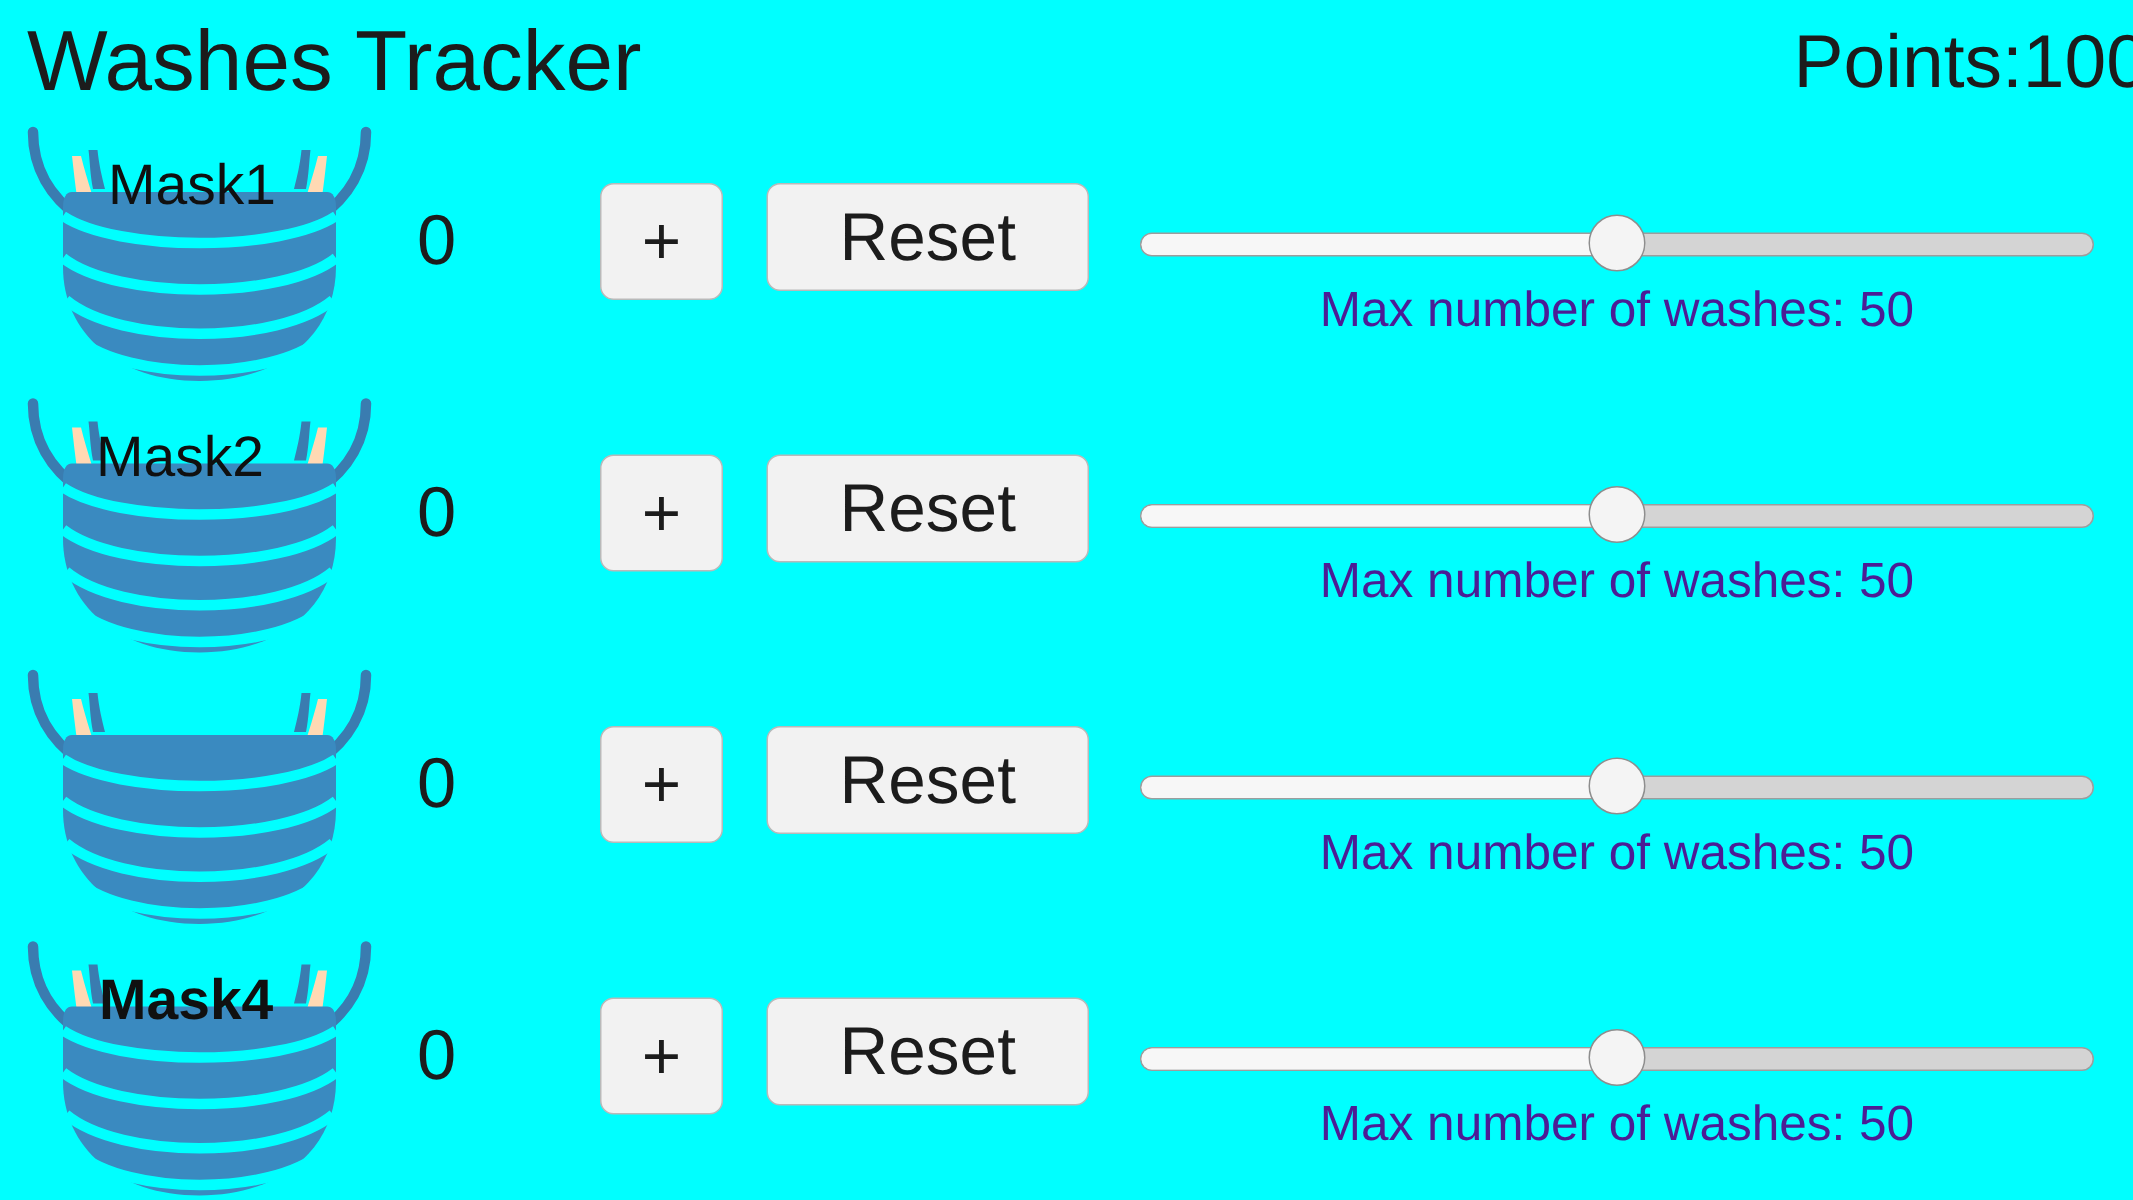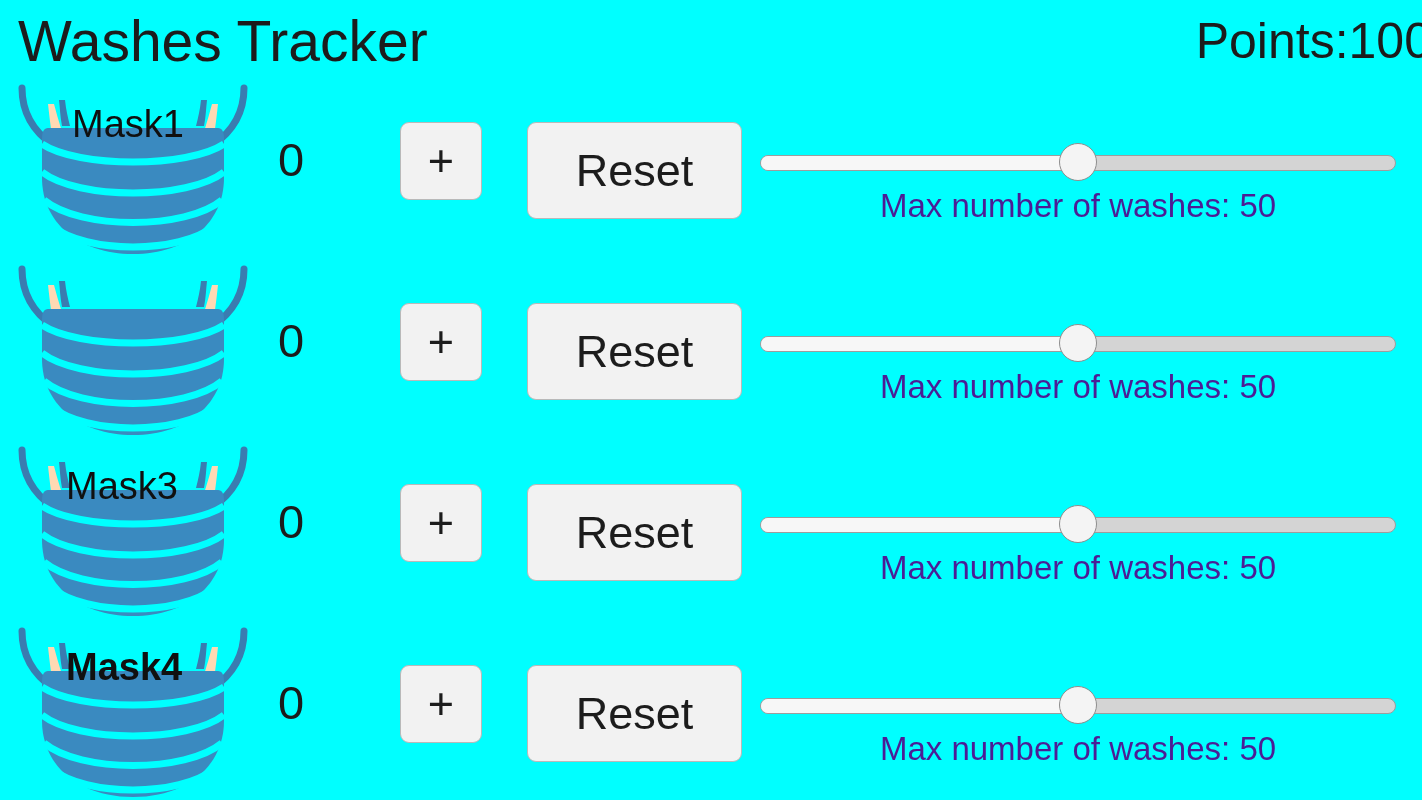--- a/index.html
+++ b/index.html
@@ -116,23 +116,22 @@
     left: 400px;
     top: 40px;
     width: 82px;
     height: 78px;
     font-size: 45px;
   }
   .btn-reset {
     left: 511px;
     top: 40px;
     width: 215px;
-    height: 97px;
+    height: 72px;
     font-size: 45px;
-    margin-left: 16px;
   }
 
   
   .slider-wrap {
     position: absolute;
     left: 760px;
     top: 62px;
     width: 636px;
     height: 34px;
   }
@@ -227,20 +226,21 @@
       <path d="M57 18 C58 28, 60 36, 62 44 L54 44 C52 34, 52 26, 51 18 Z" fill="#3a7cb0"></path>
       <path d="M193 18 C192 28, 190 36, 188 44 L196 44 C198 34, 198 26, 199 18 Z" fill="#3a7cb0"></path>
       <path d="M34 56 C34 50, 36 46, 40 46 L210 46 C214 46, 216 50, 216 56
                L216 96 C216 140, 180 172, 125 172 C70 172, 34 140, 34 96 Z" fill="#3a8ac0"></path>
       <path d="M34 62 C70 86, 180 86, 216 62" fill="none" stroke="#00ffff" stroke-width="7"></path>
       <path d="M34 90 C70 118, 180 118, 216 90" fill="none" stroke="#00ffff" stroke-width="7"></path>
       <path d="M36 118 C72 148, 178 148, 214 118" fill="none" stroke="#00ffff" stroke-width="7"></path>
       <path d="M44 144 C78 172, 172 172, 206 144" fill="none" stroke="#00ffff" stroke-width="7"></path>
     </svg>
   </div>
+  <div class="mask-label">Mask2</div>
   <div class="wash-count">0</div>
   <button class="btn btn-increment">+</button>
   <button class="btn btn-reset">Reset</button>
   <div class="slider-wrap">
     <div class="slider-track">
       <div class="slider-fill" style="width: 50%;"></div>
     </div>
     <div class="slider-thumb" style="left: 50%;"></div>
   </div>
   <div class="slider-caption">Max number of washes: 50</div>
@@ -255,21 +255,20 @@
       <path d="M57 18 C58 28, 60 36, 62 44 L54 44 C52 34, 52 26, 51 18 Z" fill="#3a7cb0"></path>
       <path d="M193 18 C192 28, 190 36, 188 44 L196 44 C198 34, 198 26, 199 18 Z" fill="#3a7cb0"></path>
       <path d="M34 56 C34 50, 36 46, 40 46 L210 46 C214 46, 216 50, 216 56
                L216 96 C216 140, 180 172, 125 172 C70 172, 34 140, 34 96 Z" fill="#3a8ac0"></path>
       <path d="M34 62 C70 86, 180 86, 216 62" fill="none" stroke="#00ffff" stroke-width="7"></path>
       <path d="M34 90 C70 118, 180 118, 216 90" fill="none" stroke="#00ffff" stroke-width="7"></path>
       <path d="M36 118 C72 148, 178 148, 214 118" fill="none" stroke="#00ffff" stroke-width="7"></path>
       <path d="M44 144 C78 172, 172 172, 206 144" fill="none" stroke="#00ffff" stroke-width="7"></path>
     </svg>
   </div>
-  <div class="mask-label">Mask3</div>
   <div class="wash-count">0</div>
   <button class="btn btn-increment">+</button>
   <button class="btn btn-reset">Reset</button>
   <div class="slider-wrap">
     <div class="slider-track">
       <div class="slider-fill" style="width: 50%;"></div>
     </div>
     <div class="slider-thumb" style="left: 50%;"></div>
   </div>
   <div class="slider-caption">Max number of washes: 50</div>

